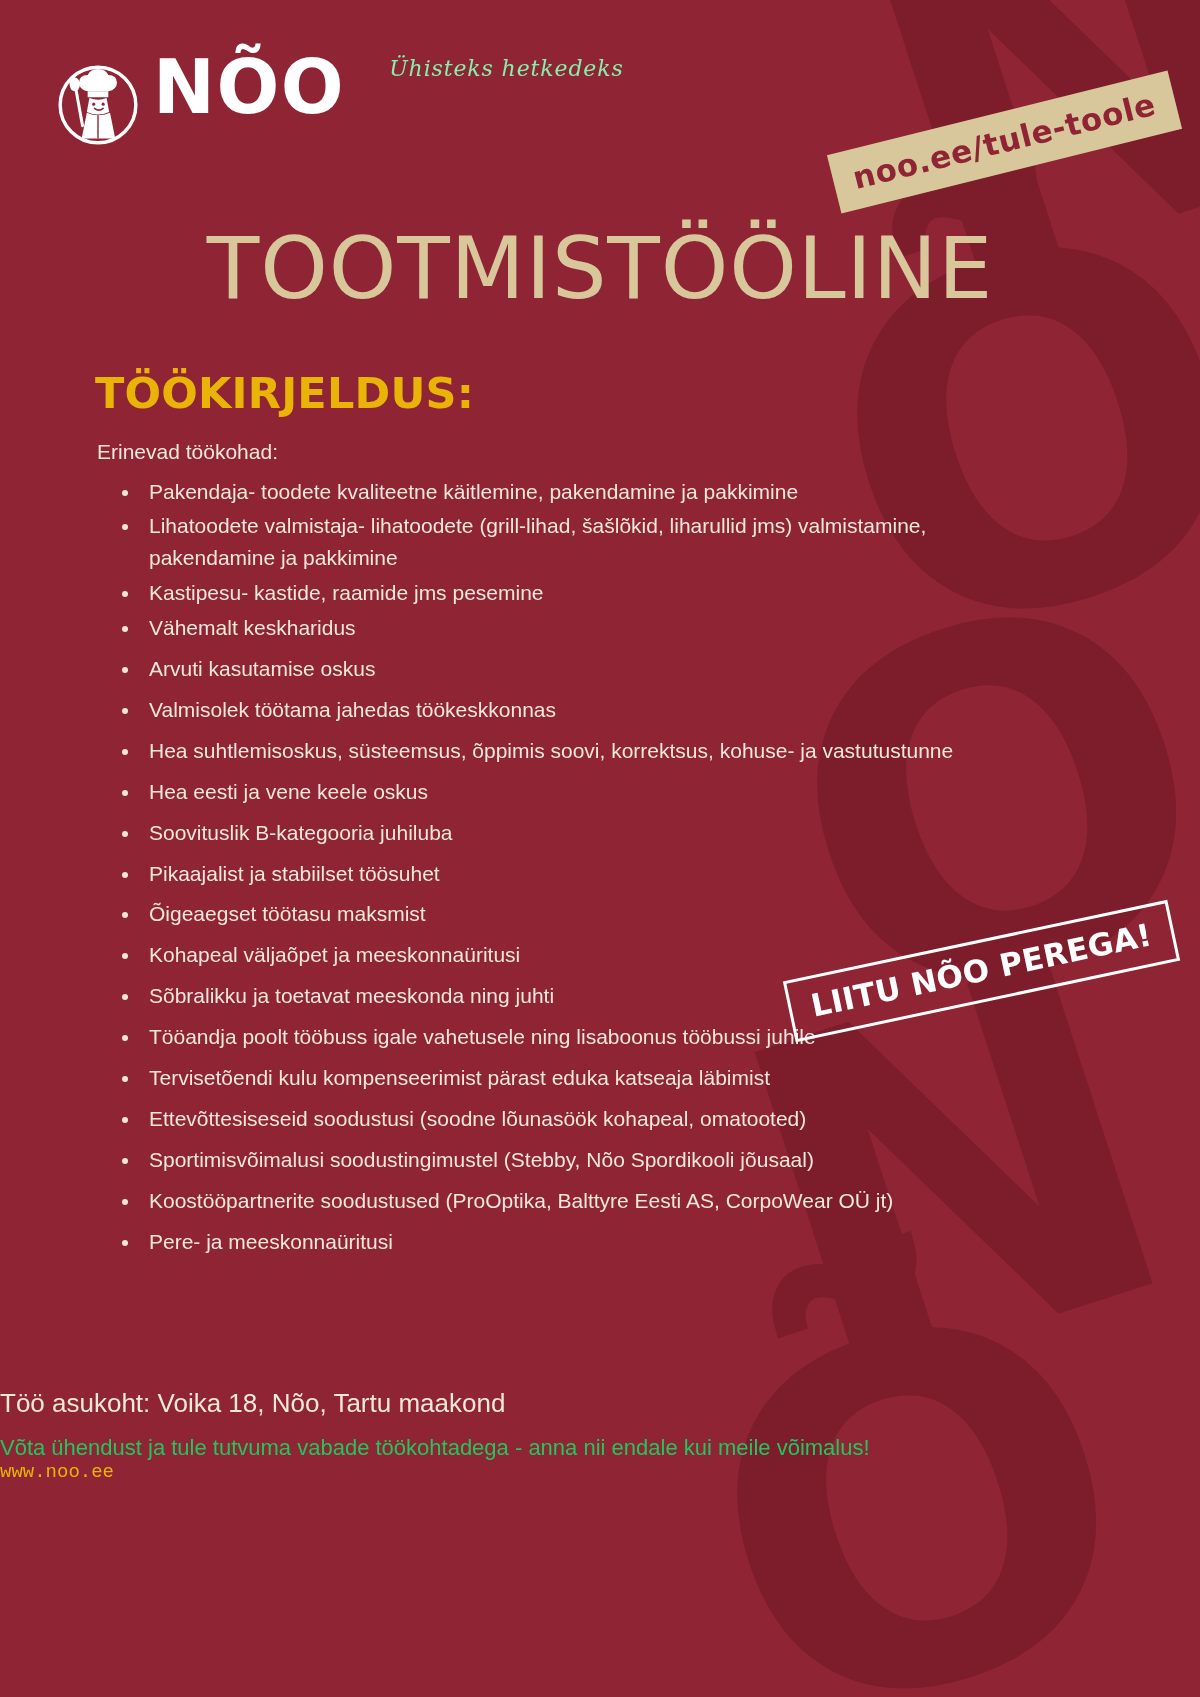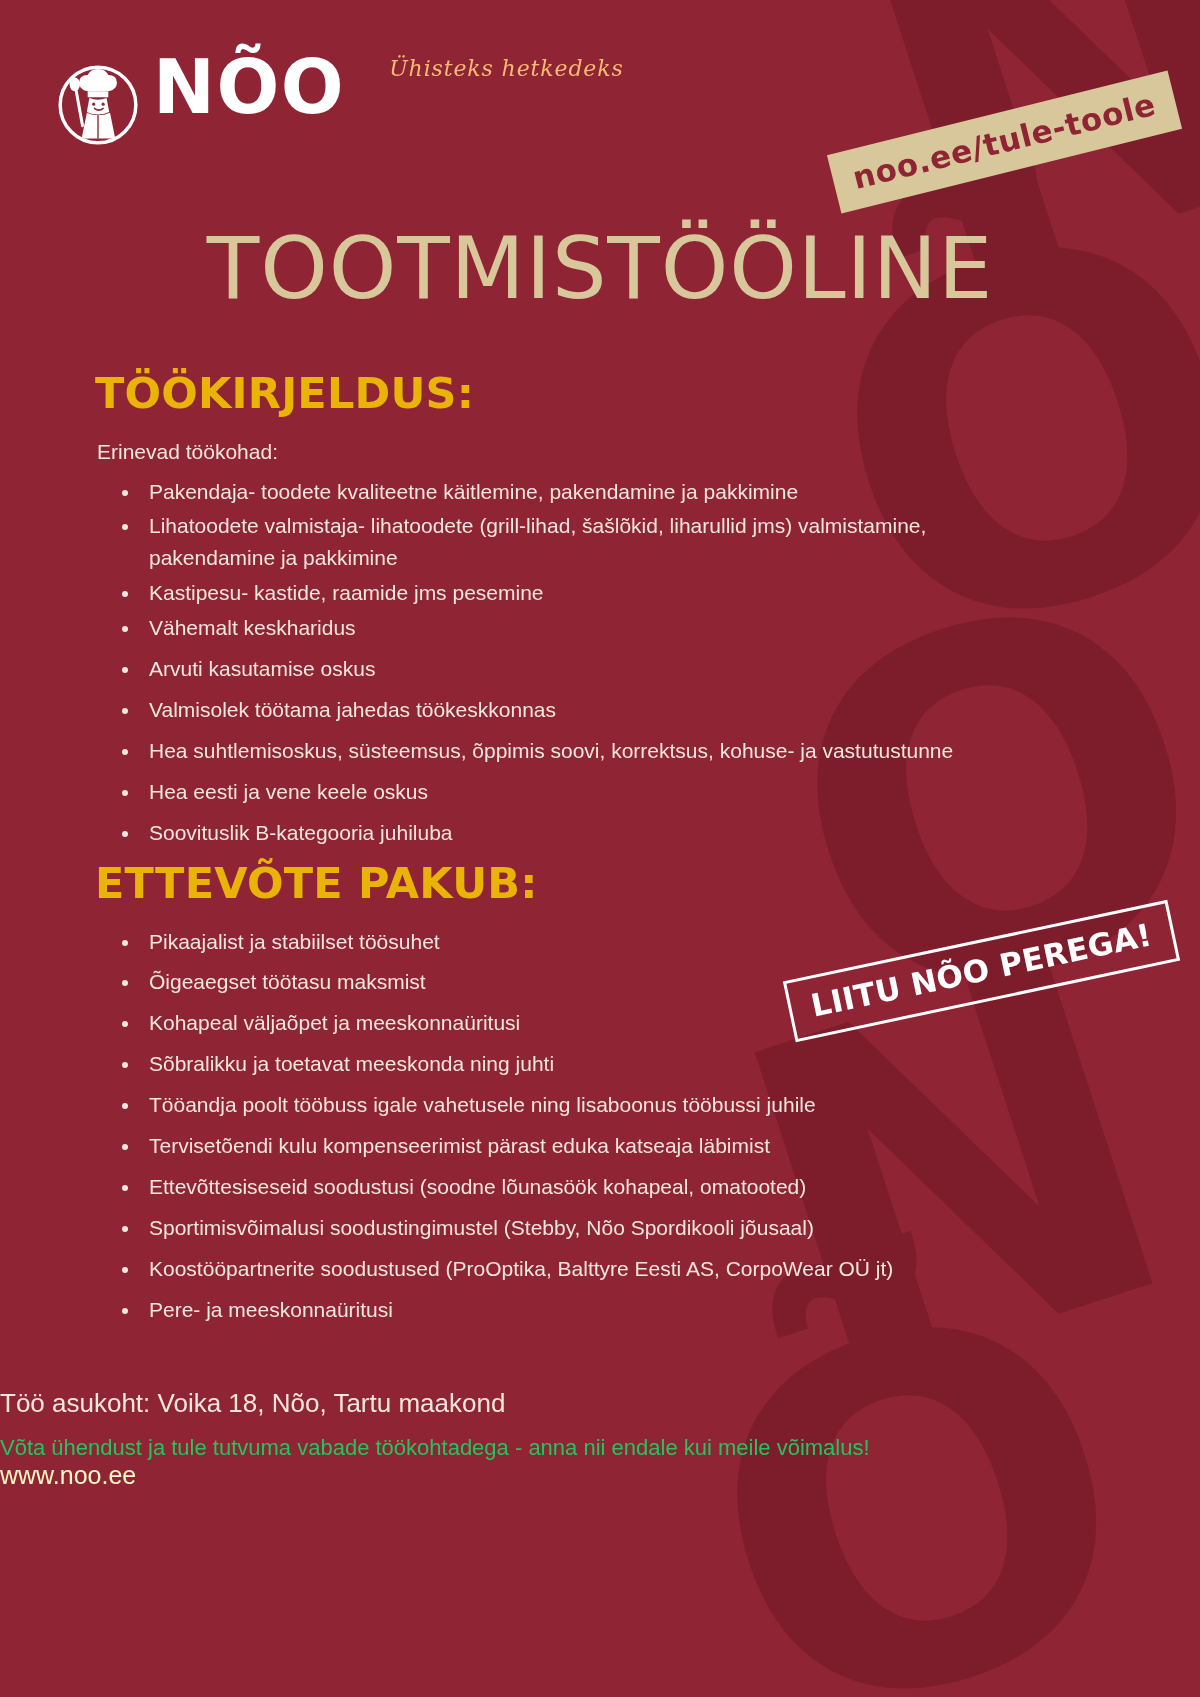--- a/index.html
+++ b/index.html
@@ -66,21 +66,21 @@
     font-weight: 700;
     font-size: 74px;
     color: #ffffff;
     letter-spacing: 0.02em;
     line-height: 0.95;
   }
   .logo-tag {
     font-family: "DejaVu Serif", serif;
     font-style: italic;
     font-size: 22px;
-    color: #fdba74;
+    color: #86efac;
     text-align: right;
     margin-top: 4px;
     letter-spacing: 0.04em;
   }
 
   
   .url-ribbon {
     position: absolute;
     top: 112px;
     right: 20px;
@@ -179,22 +179,23 @@
   .foot-line2 {
     font-size: 22px;
     color: #22c55e;
   }
   .foot-line3 {
     font-size: 25px;
     color: #d9c79c;
     margin-bottom: 24px;
   }
   .foot-line4 {
-    font-size: 25px;
-    color: #fef9c3;
+    font-size: 19px;
+    color: #eab308;
+    font-family: Liberation Mono, monospace;
   }
 </style>
 </head>
 <body>
 
 <div class="watermark">
   <div class="wm-letter wm1">N</div>
   <div class="wm-letter wm2">Õ</div>
   <div class="wm-letter wm3">O</div>
   <div class="wm-letter wm4">N</div>
@@ -244,21 +245,20 @@
 
     <ul class="bullets spaced">
       <li>Vähemalt keskharidus</li>
       <li>Arvuti kasutamise oskus</li>
       <li>Valmisolek töötama jahedas töökeskkonnas</li>
       <li>Hea suhtlemisoskus, süsteemsus, õppimis soovi, korrektsus, kohuse- ja vastutustunne</li>
       <li>Hea eesti ja vene keele oskus</li>
       <li>Soovituslik B-kategooria juhiluba</li>
     </ul>
 
-    <h2 class="section section-3">ETTEVÕTE PAKUB:</h2>
     <ul class="bullets spaced">
       <li>Pikaajalist ja stabiilset töösuhet</li>
       <li>Õigeaegset töötasu maksmist</li>
       <li>Kohapeal väljaõpet ja meeskonnaüritusi</li>
       <li>Sõbralikku ja toetavat meeskonda ning juhti</li>
       <li>Tööandja poolt tööbuss igale vahetusele ning lisaboonus tööbussi juhile</li>
       <li>Tervisetõendi kulu kompenseerimist pärast eduka katseaja läbimist</li>
       <li>Ettevõttesiseseid soodustusi (soodne lõunasöök kohapeal, omatooted)</li>
       <li>Sportimisvõimalusi soodustingimustel (Stebby, Nõo Spordikooli jõusaal)</li>
       <li>Koostööpartnerite soodustused (ProOptika, Balttyre Eesti AS, CorpoWear OÜ jt)</li>

